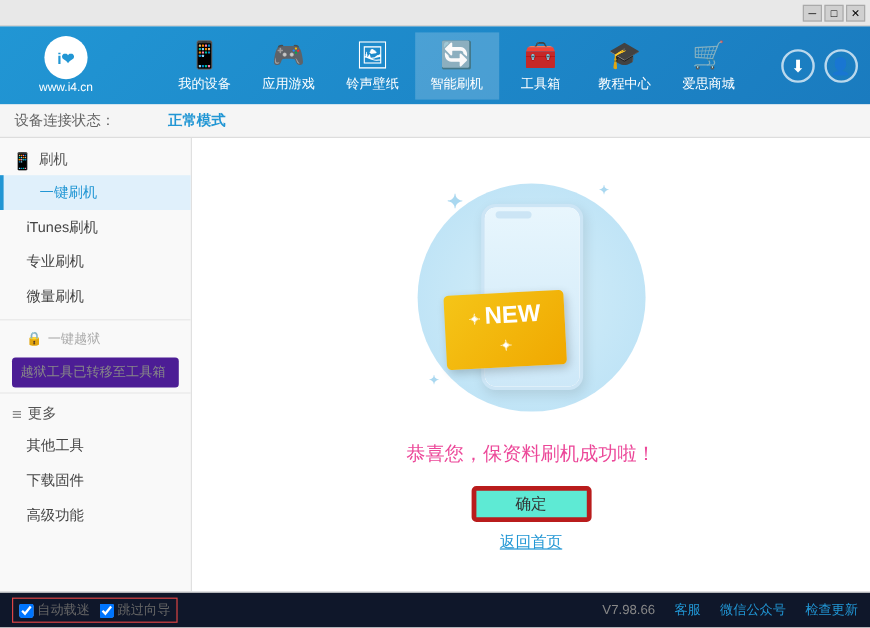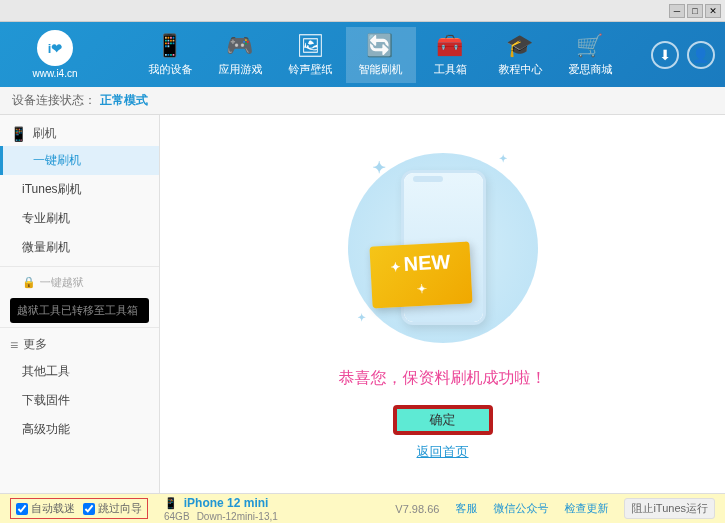--- a/index.html
+++ b/index.html
@@ -74,20 +74,21 @@
     
     .status-bar {
       height: 28px;
       background: #f5f5f5;
       border-bottom: 1px solid #ddd;
       display: flex;
       align-items: center;
       padding: 0 12px;
       font-size: 12px;
       color: #555;
+      gap: 40px;
     }
     .status-bar .label { color: #666; }
     .status-bar .value { color: #2196d4; font-weight: bold; margin-left: 4px; }
 
     
     .main { display: flex; height: calc(523px - 22px - 65px - 28px - 30px); }
 
     
     .sidebar {
       width: 160px;
@@ -117,21 +118,21 @@
     .sidebar-divider { height: 1px; background: #e8e8e8; margin: 4px 0; }
     .sidebar-gray {
       padding: 4px 10px 4px 22px;
       font-size: 11px; color: #aaa;
       display: flex; align-items: center; gap: 4px;
     }
     .sidebar-gray .lock-icon { font-size: 11px; }
 
     .jb-notice {
       margin: 4px 10px;
-      background: #000000;
+      background: #4c1d95;
       border-radius: 3px;
       padding: 5px 7px;
       font-size: 11px;
       color: #888;
       line-height: 1.4;
     }
 
     
     .content {
       flex: 1;
@@ -233,21 +234,21 @@
     .back-link {
       font-size: 13px;
       color: #2196d4;
       cursor: pointer;
       text-decoration: underline;
     }
 
     
     .bottom-bar {
       height: 30px;
-      background: #fef9c3;
+      background: #0f172a;
       border-top: 1px solid #ddd;
       display: flex;
       align-items: center;
       padding: 0 10px;
       font-size: 11px;
       color: #666;
     }
     .bottom-left { display: flex; align-items: center; gap: 6px; flex: 1; }
     .checkbox-item { display: flex; align-items: center; gap: 3px; cursor: pointer; }
     .checkbox-item input { width: 12px; height: 12px; }
@@ -412,29 +413,21 @@
       <label class="checkbox-item">
         <input type="checkbox" checked="" style="">
         <span>自动载迷</span>
       </label>
       <label class="checkbox-item">
         <input type="checkbox" checked="" style="">
         <span>跳过向导</span>
       </label>
     </div>
 
-    <div class="device-info">
-      <span style="margin-right:3px;">📱</span>
-      <span class="device-name">iPhone 12 mini</span>
-      <br>
-      <span class="device-detail">64GB</span>
-      <span class="device-detail" style="margin-left:4px;">Down-12mini-13,1</span>
-    </div>
   </div>
 
   <div class="bottom-right">
     <span class="bottom-version">V7.98.66</span>
     <span class="bottom-link">客服</span>
     <span class="bottom-link">微信公众号</span>
     <span class="bottom-link">检查更新</span>
-    <span class="itunes-status">阻止iTunes运行</span>
   </div>
 </div>
 
 </body></html>

